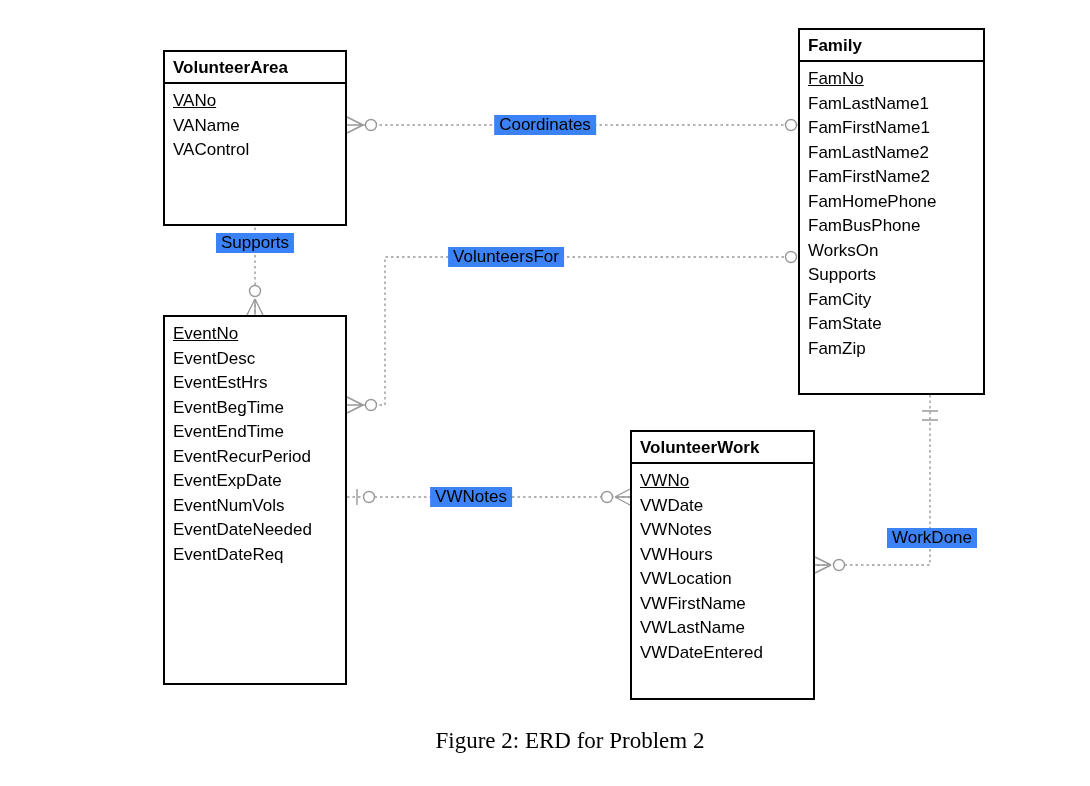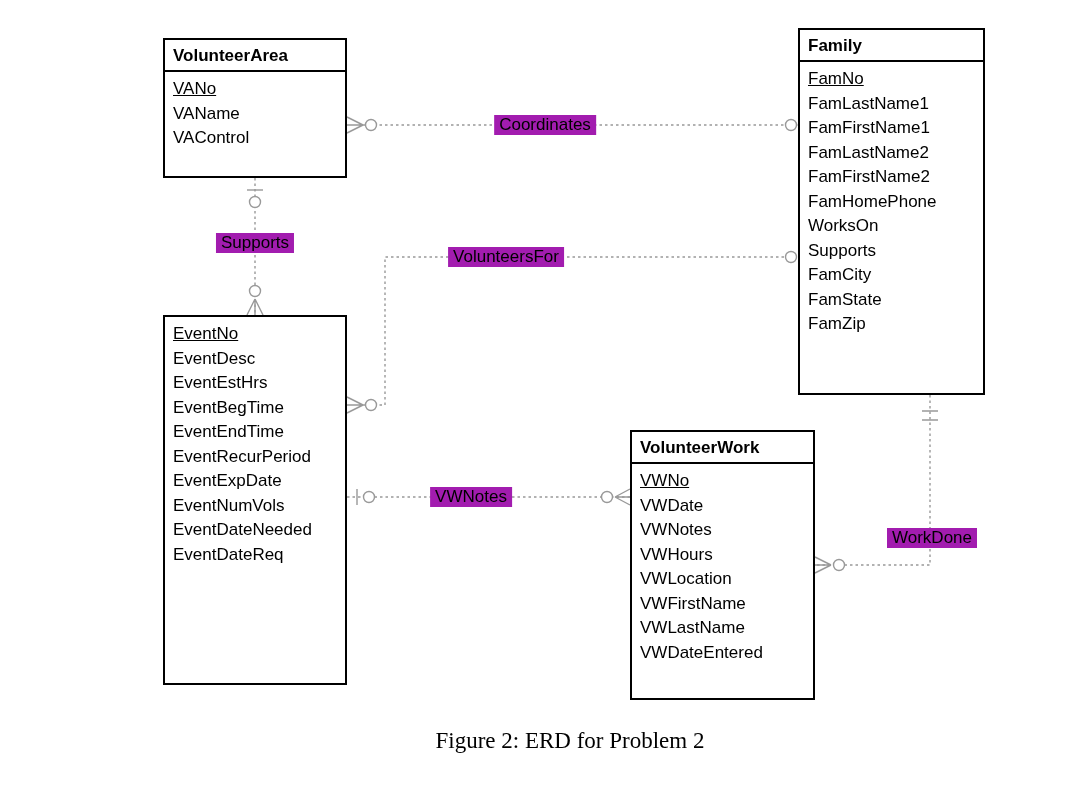--- a/index.html
+++ b/index.html
@@ -7,21 +7,21 @@
   body { font-family:"Liberation Sans", sans-serif; color:#000; }
   .canvas { position:relative; width:1090px; height:786px; background:#fff; overflow:hidden; }
   .diagram-svg { position:absolute; left:0; top:0; }
 
   .entity { position:absolute; background:#fff; border:2px solid #000; }
   .entity-title { font-size:17px; font-weight:bold; padding:6px 8px 4px 8px; border-bottom:2px solid #000; white-space:nowrap; }
   .entity-attrs { padding:5px 8px; font-size:17px; line-height:24.5px; }
   .attr { white-space:nowrap; }
   .attr.key { text-decoration:underline; }
 
-  .rel-label { position:absolute; transform:translate(-50%,-50%); background:#a21caf; padding:0 5px; font-size:17px; white-space:nowrap; }
+  .rel-label { position:absolute; transform:translate(-50%,-50%); background:#3b82f6; padding:0 5px; font-size:17px; white-space:nowrap; }
 
   .sym { stroke:#999; stroke-width:1.4; fill:none; }
   .rel-dash { stroke-dasharray:2.5 3; }
   .sym-circle { fill:#fff; stroke:#999; stroke-width:1.4; }
 
   .caption { position:absolute; top:728px; left:0; width:100%; text-align:center;
              font-family:"Liberation Serif", serif; font-size:23px;margin-left:25px; }
 </style>
 </head>
 <body>
@@ -69,38 +69,39 @@
       <circle class="sym-circle" cx="839" cy="565" r="5.5"></circle>
     </g>
   </svg>
 
   <div class="rel-label" style="left:545px; top:125px;">Coordinates</div>
   <div class="rel-label" style="left:255px; top:243px;">Supports</div>
   <div class="rel-label" style="left:506px; top:257px;">VolunteersFor</div>
   <div class="rel-label" style="left:471px; top:497px;">VWNotes</div>
   <div class="rel-label" style="left:932px; top:538px;">WorkDone</div>
 
-  <div class="entity" style="left:163px; top:38px; width:184px; height:140px;">
+  <div class="entity" style="left:163px; top:50px; width:184px; height:176px;">
     <div class="entity-title">VolunteerArea</div>
     <div class="entity-attrs">
       <div class="attr key">VANo</div>
       <div class="attr">VAName</div>
       <div class="attr">VAControl</div>
     </div>
   </div>
 
   <div class="entity" style="left:798px; top:28px; width:187px; height:367px;">
     <div class="entity-title">Family</div>
     <div class="entity-attrs">
       <div class="attr key">FamNo</div>
       <div class="attr">FamLastName1</div>
       <div class="attr">FamFirstName1</div>
       <div class="attr">FamLastName2</div>
       <div class="attr">FamFirstName2</div>
       <div class="attr">FamHomePhone</div>
+      <div class="attr">FamBusPhone</div>
       <div class="attr">WorksOn</div>
       <div class="attr">Supports</div>
       <div class="attr">FamCity</div>
       <div class="attr">FamState</div>
       <div class="attr">FamZip</div>
     </div>
   </div>
 
   <div class="entity" style="left:163px; top:315px; width:184px; height:370px;">
     <div class="entity-attrs">

